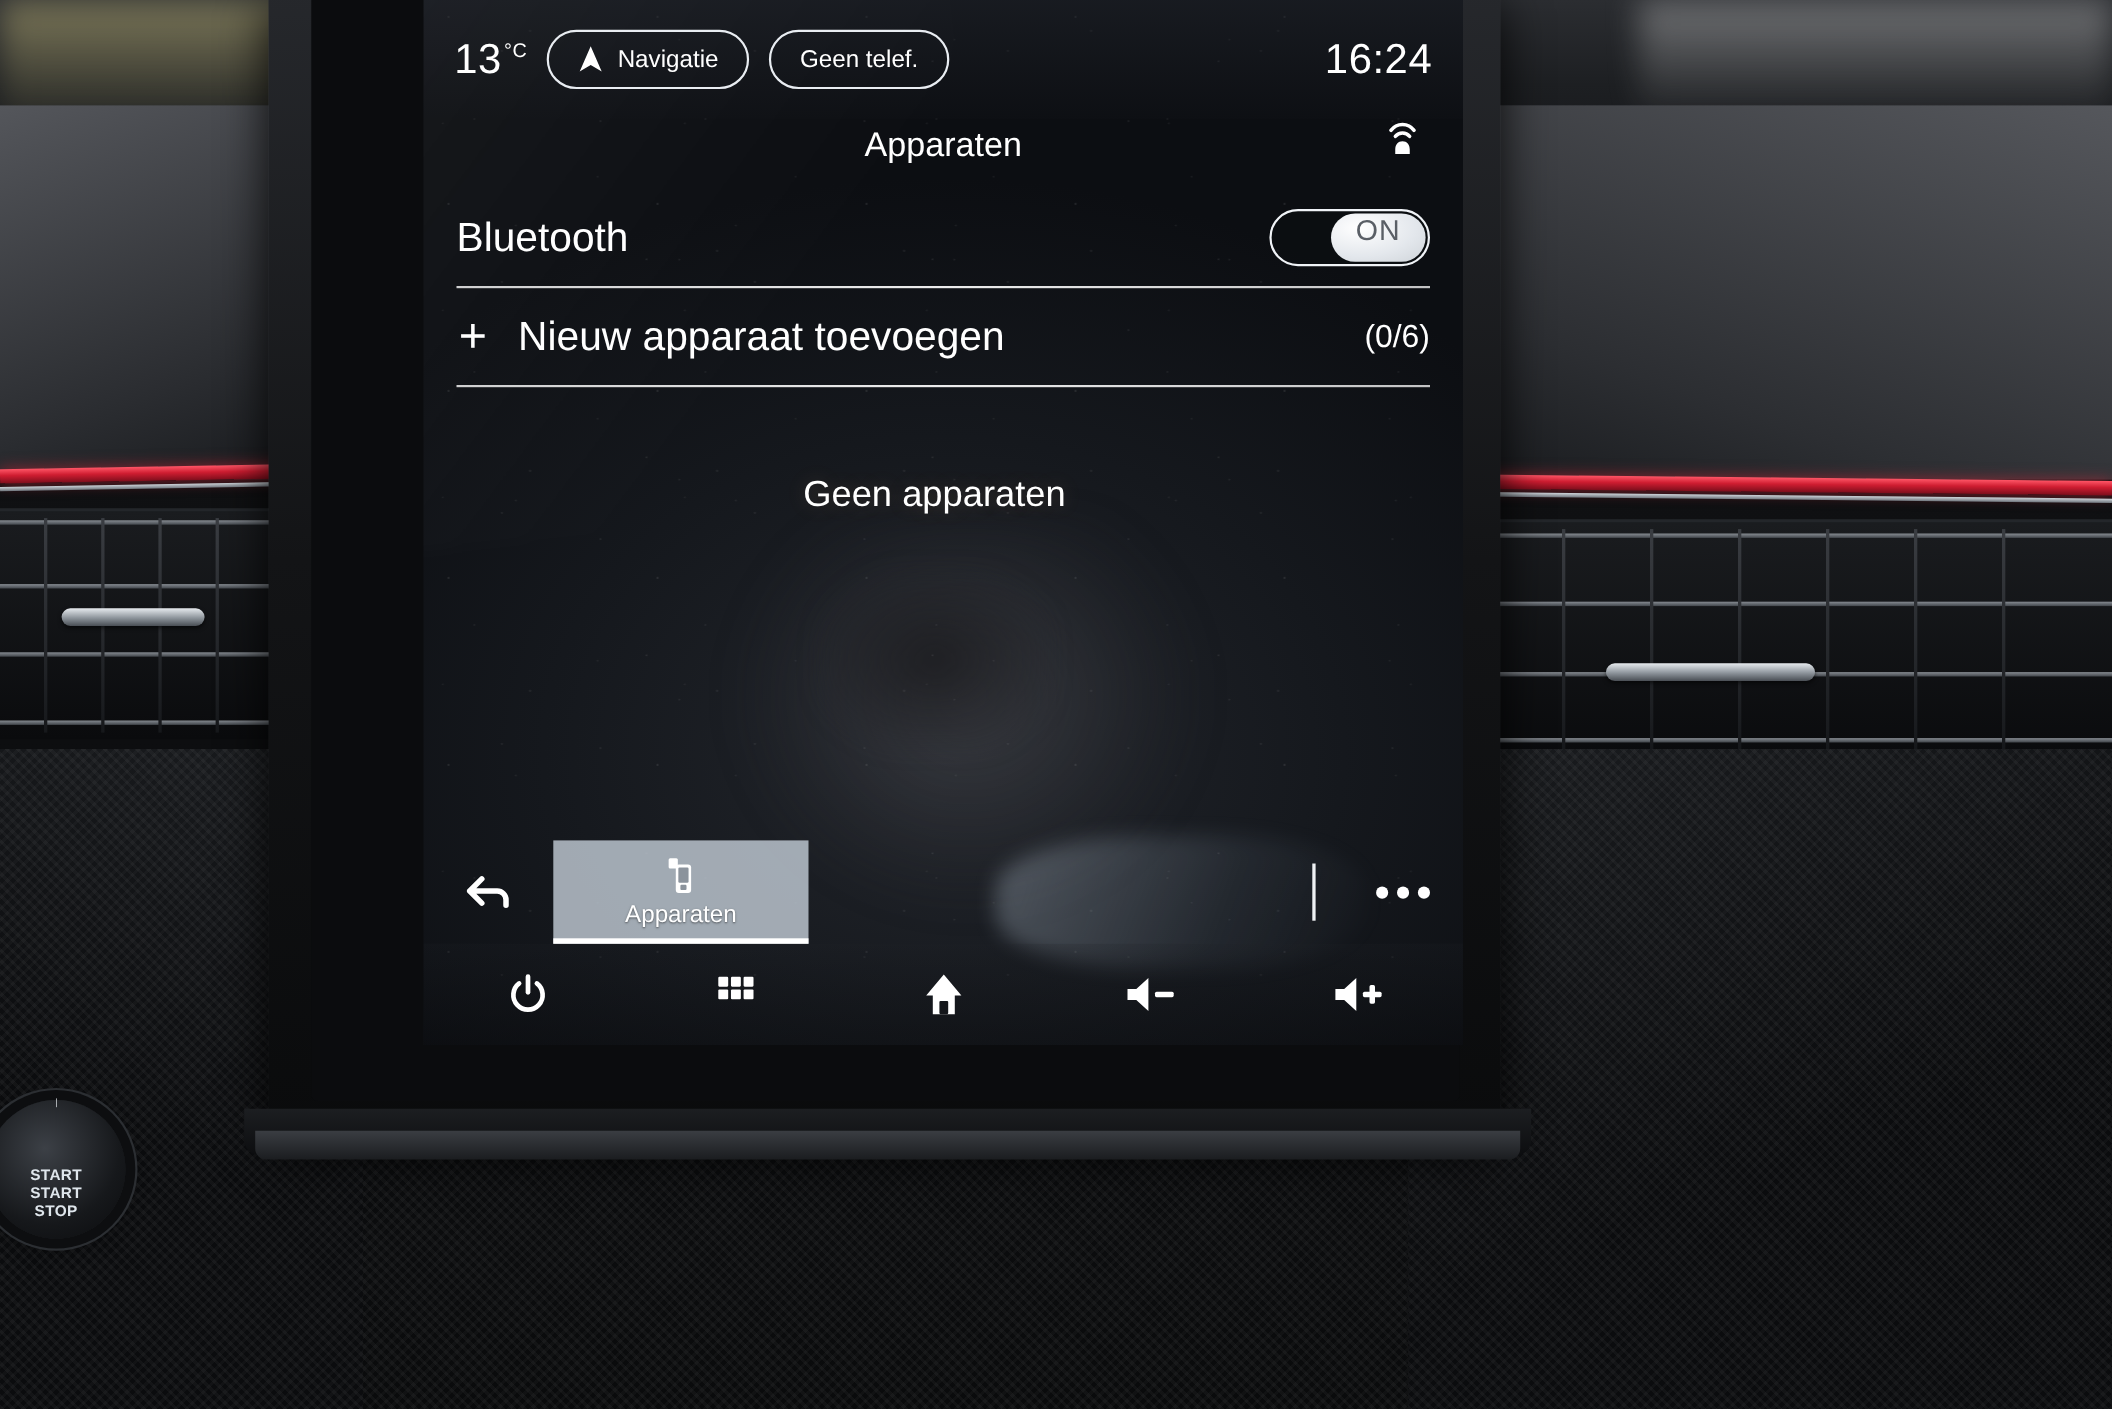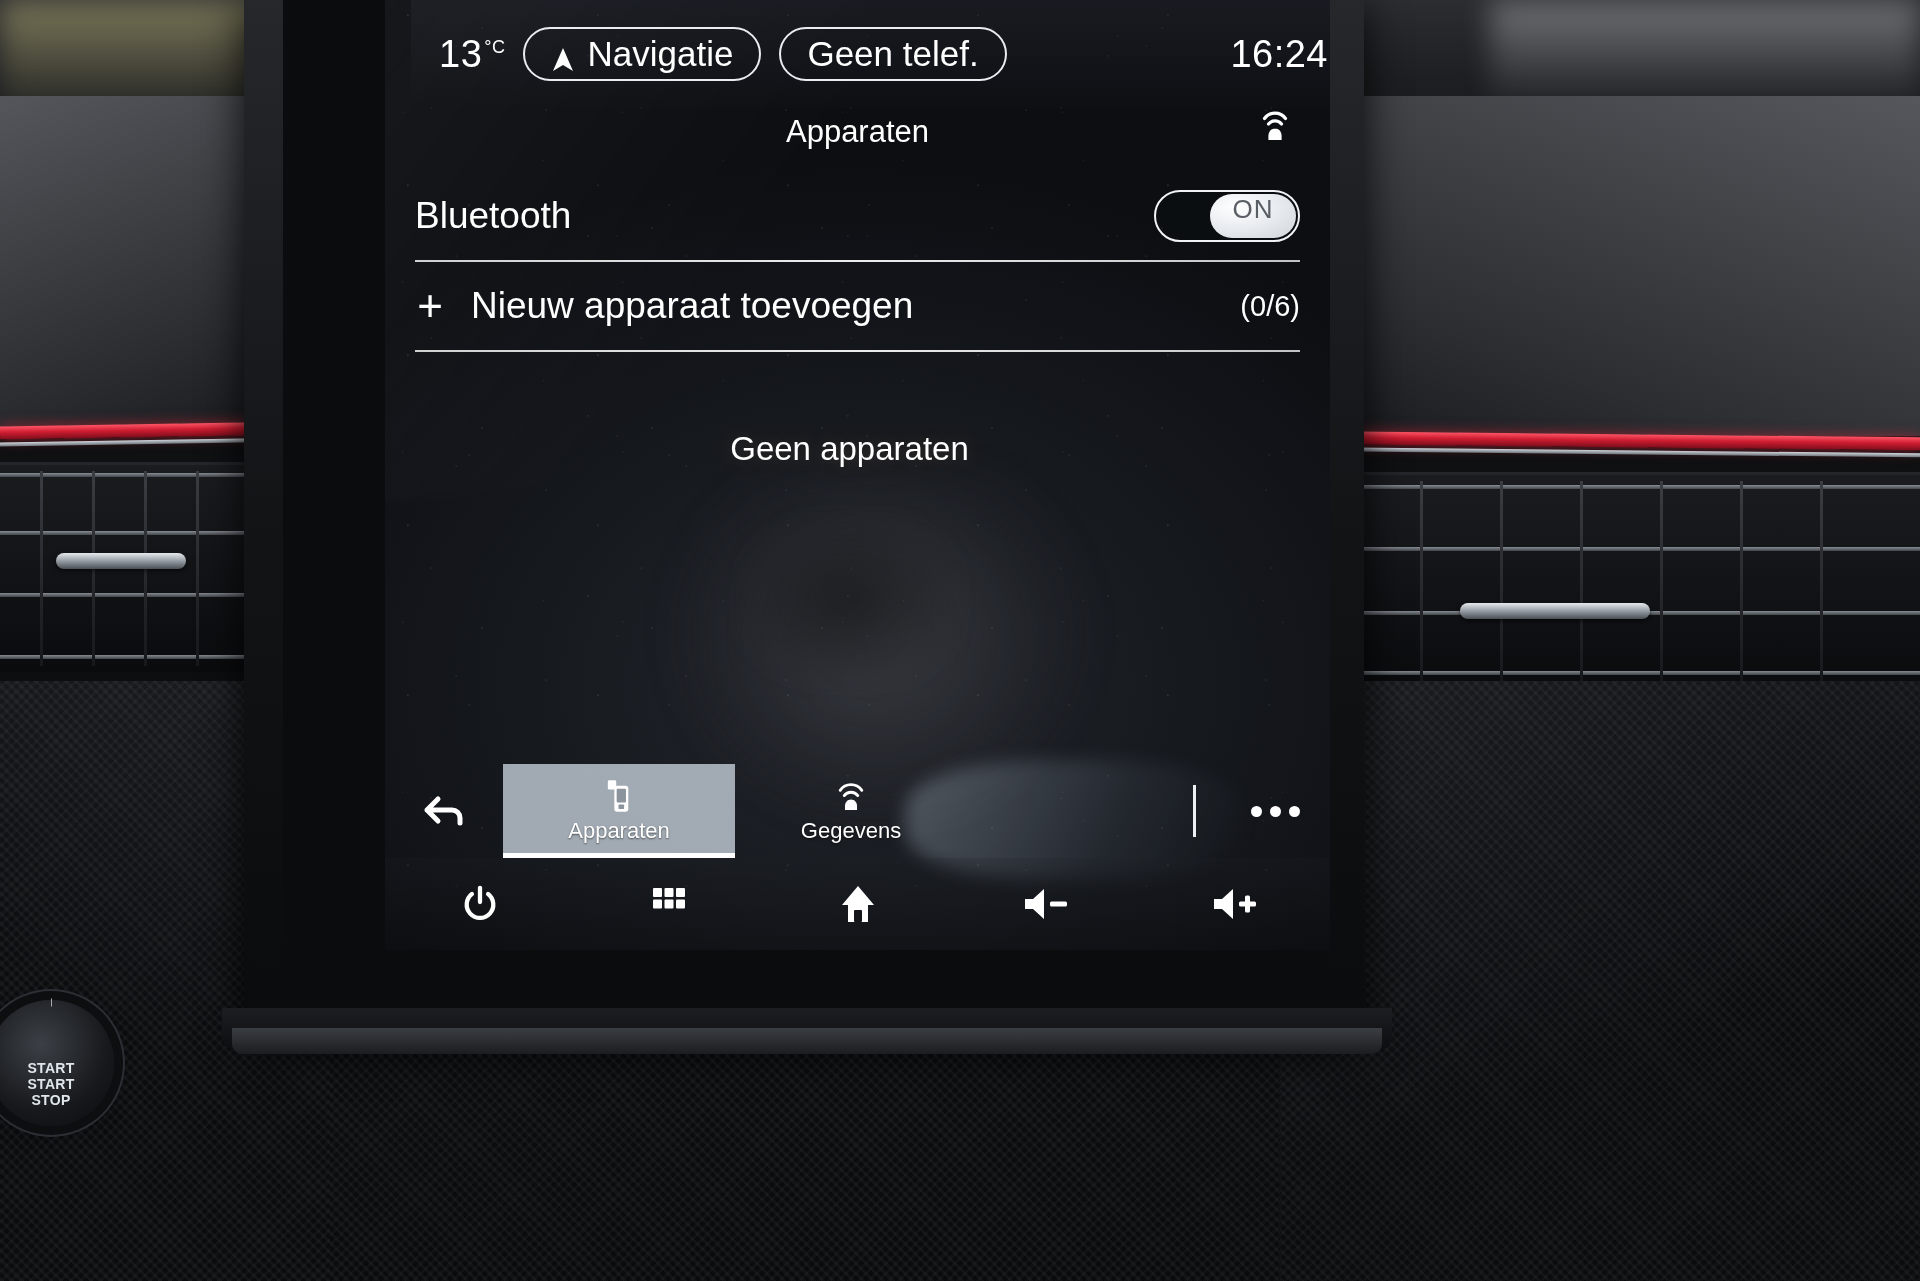--- a/index.html
+++ b/index.html
@@ -197,30 +197,29 @@
     opacity:.55;
   }
 
   
   .statusbar{
     position:absolute; left:0; top:0; width:100%; height:108px;
     display:flex; align-items:center; padding:0 28px;
     gap:18px;
     background: linear-gradient(180deg, rgba(40,44,52,.42), rgba(20,22,27,.18));
     z-index:5;
-    margin-left:26px;
   }
   .temp{ font-size:38px; font-weight:400; letter-spacing:.5px; white-space:nowrap; }
   .temp sup{ font-size:18px; vertical-align:super; margin-left:2px; }
 
   .pill{
     border:2px solid #e9edf2; border-radius:28px;
     height:54px; padding:0 26px;
     display:flex; align-items:center; gap:12px;
-    font-size:35px; white-space:nowrap;
+    font-size:22px; white-space:nowrap;
   }
   .nav-arrow{ width:24px; height:26px; flex:0 0 auto; }
   .clock{ font-size:38px; margin-left:auto; letter-spacing:.5px; }
 
   
   .page-title-row{
     position:absolute; left:0; top:100px; width:100%; height:64px;
     display:flex; align-items:center; justify-content:center;
     z-index:5;
   }
@@ -453,30 +452,20 @@
           <svg viewBox="0 0 28 36" width="26" height="34">
             <rect class="ic" x="9" y="6" width="15" height="28" rx="3"></rect>
             <rect x="11.5" y="9" width="10" height="15" rx="1.2" fill="#8b939c"></rect>
             <rect class="ic" x="2" y="0" width="9" height="10" rx="1.5"></rect>
             <rect x="13.5" y="26" width="6" height="5" rx="1" fill="#8b939c"></rect>
           </svg>
         </span>
         <span class="tab-label">Apparaten</span>
       </div>
 
-      <div class="tab">
-        <span class="tab-icon">
-          <svg viewBox="0 0 34 38" width="32" height="36">
-            <path class="ic-stroke" stroke-width="3" stroke-linecap="round" d="M5.5 13a14 14 0 0 1 23 0"></path>
-            <path class="ic-stroke" stroke-width="3" stroke-linecap="round" d="M9.8 18.6a9 9 0 0 1 14.4 0"></path>
-            <path class="ic" d="M17 22.6c-3.9 0-6.4 3.1-6.4 7.1V34h12.8v-4.3c0-4-2.5-7.1-6.4-7.1z"></path>
-          </svg>
-        </span>
-        <span class="tab-label">Gegevens</span>
-      </div>
 
       <div class="tb-spacer"></div>
       <div class="tb-sep"></div>
       <div class="tb-more">
         <span class="dots">
             <i></i>
             <i></i>
             <i></i>
           </span>
       </div>

